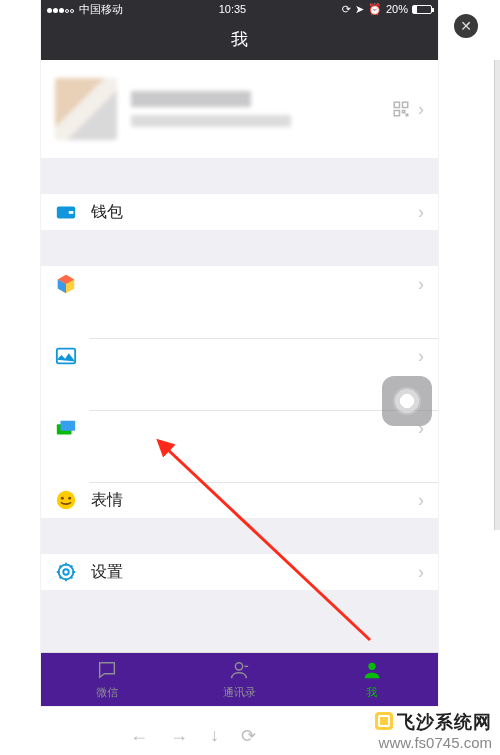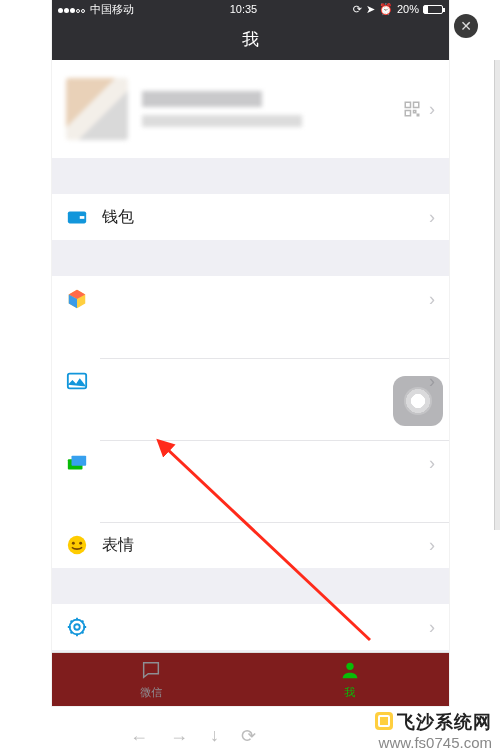--- a/index.html
+++ b/index.html
@@ -1,42 +1,42 @@
 <!DOCTYPE html>
 <html><head>
 <meta charset="utf-8">
 <style>
   *{box-sizing:border-box;margin:0;padding:0;font-family:-apple-system,Helvetica,Arial,sans-serif;}
   html,body{width:500px;height:755px;overflow:hidden;background:#fff;}
   .stage{position:relative;width:500px;height:755px;background:#fff;}
-  .phone{position:absolute;left:52px;top:0;width:397px;height:706px;background:#efeff4;box-shadow:0 0 0 1px rgba(0,0,0,.05);}
+  .phone{position:absolute;left:41px;top:0;width:397px;height:706px;background:#efeff4;box-shadow:0 0 0 1px rgba(0,0,0,.05);}
   .statusbar{height:18px;background:#2f2f33;color:#fff;font-size:11px;display:flex;align-items:center;padding:0 6px;justify-content:space-between;}
   .sb-left{display:flex;align-items:center;gap:4px;}
   .sb-dots span{display:inline-block;width:5px;height:5px;border-radius:50%;background:#fff;margin-right:1px;}
   .sb-dots span:nth-child(4),.sb-dots span:nth-child(5){background:transparent;border:1px solid #fff;width:4px;height:4px;}
   .sb-right{display:flex;align-items:center;gap:4px;}
   .battery{width:20px;height:9px;border:1px solid #fff;border-radius:2px;position:relative;}
   .battery::after{content:"";position:absolute;right:-3px;top:2px;width:2px;height:4px;background:#fff;}
   .battery i{display:block;height:100%;width:25%;background:#fff;}
   .navbar{height:42px;background:#2f2f33;color:#fff;display:flex;align-items:center;justify-content:center;font-size:17px;}
   .section{background:#fff;margin-top:16px;}
   .section.first{margin-top:0;}
   .profile{height:98px;display:flex;align-items:center;padding:0 14px;background:#fff;}
   .avatar{width:62px;height:62px;background:linear-gradient(135deg,#e9d1b8 0 40%,#f3efe9 40% 60%,#d9d9d9 60% 100%);border-radius:3px;filter:blur(2px);}
   .profile-info{flex:1;margin-left:14px;}
   .pname{width:120px;height:16px;background:#c9c9cb;filter:blur(2px);margin-bottom:8px;}
   .pid{width:160px;height:12px;background:#dcdcdc;filter:blur(2px);}
   .qr-icon{width:18px;height:18px;margin-right:8px;opacity:.6;}
   .chev{color:#c8c8cc;font-size:18px;}
-  .row{height:46px;display:flex;align-items:center;padding:0 14px;background:#fff;position:relative;margin-top:36px;}
+  .row{height:36px;display:flex;align-items:center;padding:0 14px;background:#fff;position:relative;margin-top:36px;}
   .row + .row::before{content:"";position:absolute;left:48px;right:0;top:0;height:1px;background:#e5e5e8;}
   .icon{width:22px;height:22px;margin-right:14px;display:flex;align-items:center;justify-content:center;}
   .label{flex:1;font-size:16px;color:#222;}
   .row .chev{margin-left:auto;}
-  .tabbar{position:absolute;bottom:0;left:0;right:0;height:54px;background:#7f1d1d;border-top:1px solid #ddd;display:flex;}
+  .tabbar{position:absolute;bottom:0;left:0;right:0;height:54px;background:#4c1d95;border-top:1px solid #ddd;display:flex;}
   .tab{flex:1;display:flex;flex-direction:column;align-items:center;justify-content:center;gap:2px;color:#8e8e93;font-size:11px;}
   .tab.active{color:#09bb07;}
   .tab svg{width:24px;height:22px;}
   .assistive{position:absolute;right:6px;top:376px;width:50px;height:50px;border-radius:12px;background:rgba(120,120,125,.55);display:flex;align-items:center;justify-content:center;}
   .assistive i{width:28px;height:28px;border-radius:50%;background:radial-gradient(circle,#fff 0 35%,rgba(255,255,255,.5) 36% 60%,rgba(255,255,255,.2) 61% 100%);}
   .close{position:absolute;right:22px;top:14px;width:24px;height:24px;border-radius:50%;background:#3a3a3a;color:#ddd;display:flex;align-items:center;justify-content:center;font-size:14px;}
   .arrow{position:absolute;pointer-events:none;}
   .sidebar{position:absolute;right:0;top:60px;width:6px;height:470px;background:#e8e8e8;border-left:1px solid #cfcfcf;}
   .toolbar{position:absolute;left:130px;bottom:8px;display:flex;gap:22px;color:#bcbcbc;font-size:18px;}
   .watermark{position:absolute;right:8px;bottom:4px;text-align:right;}
@@ -147,34 +147,43 @@
 
     <div class="section">
       <div class="row">
         <span class="icon">
             <svg viewBox="0 0 24 24" width="22" height="22">
               <circle cx="12" cy="12" r="8" fill="none" stroke="#1296db" stroke-width="2"></circle>
               <circle cx="12" cy="12" r="3" fill="none" stroke="#1296db" stroke-width="2"></circle>
               <path d="M12 2v3M12 19v3M2 12h3M19 12h3M5 5l2 2M17 17l2 2M19 5l-2 2M7 17l-2 2" stroke="#1296db" stroke-width="2"></path>
             </svg>
           </span>
+        <span class="label">设置</span>
         <span class="chev">›</span>
       </div>
     </div>
 
     <div class="assistive">
         <i></i>
       </div>
 
     <div class="tabbar">
       <div class="tab">
         <div class="iconwrap"><svg viewBox="0 0 24 24">
               <path d="M4 4h16v12H9l-5 4z" fill="none" stroke="currentColor" stroke-width="1.6"></path>
             </svg></div>
         <span>微信</span>
+      </div>
+      <div class="tab">
+        <div class="iconwrap"><svg viewBox="0 0 24 24">
+              <circle cx="12" cy="8" r="4" fill="none" stroke="currentColor" stroke-width="1.6"></circle>
+              <path d="M4 21c0-4 4-6 8-6s8 2 8 6" fill="none" stroke="currentColor" stroke-width="1.6"></path>
+              <path d="M18 8h4" stroke="currentColor" stroke-width="1.6"></path>
+            </svg></div>
+        <span>通讯录</span>
       </div>
       <div class="tab active">
         <div class="iconwrap"><svg viewBox="0 0 24 24">
               <circle cx="12" cy="8" r="4" fill="currentColor"></circle>
               <path d="M4 21c0-4 4-6 8-6s8 2 8 6z" fill="currentColor"></path>
             </svg></div>
         <span>我</span>
       </div>
     </div>
 

